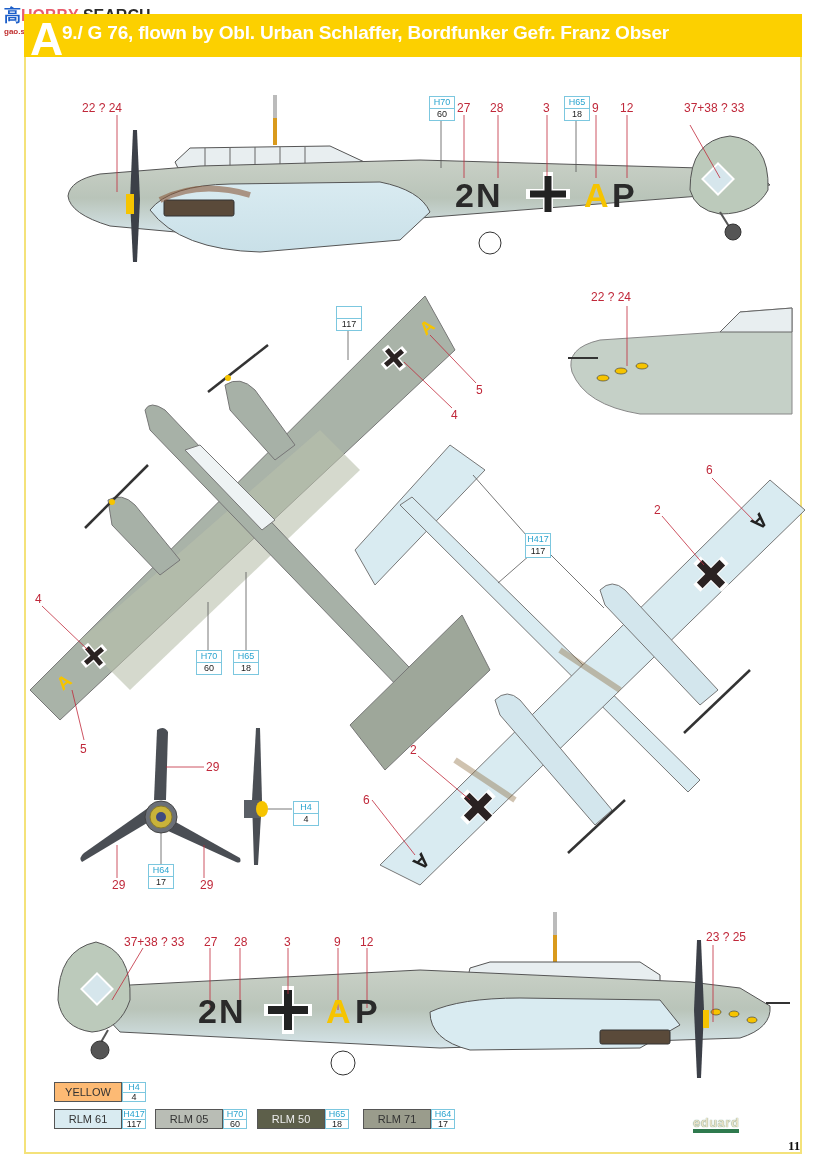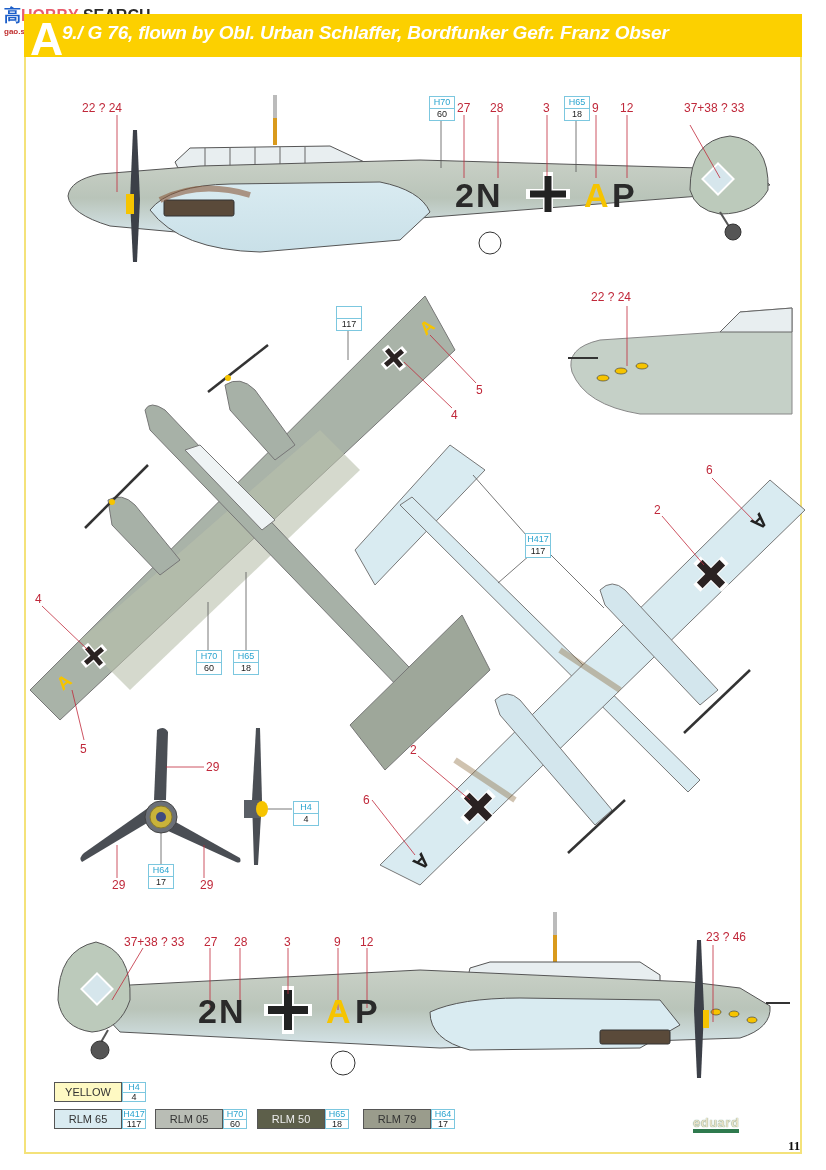--- a/index.html
+++ b/index.html
@@ -1,21 +1,21 @@
 <!DOCTYPE html>
 <html><head>
 <meta charset="utf-8">
 <style>
   html, body { margin:0; padding:0; background:#fff; }
   body { width:826px; height:1170px; position:relative; overflow:hidden; font-family:"Liberation Sans", sans-serif; }
   .abs { position:absolute; }
   .frame { position:absolute; left:24px; top:14px; width:778px; height:1140px; border:2px solid #f4e27a; border-top:none; box-sizing:border-box; }
   .titlebar { position:absolute; left:24px; top:14px; width:778px; height:43px; background:#fcd000; }
   .title-letter { position:absolute; left:30px; top:14px; font-size:46px; font-weight:bold; color:#fff; line-height:50px; }
-  .title-text { position:absolute; left:62px; top:22px; font-size:19px; font-weight:bold; color:#fff; white-space:nowrap; letter-spacing:-0.2px;font-style:italic; }
+  .title-text { position:absolute; left:62px; top:22px; font-size:19px; font-weight:bold; color:#fff; white-space:nowrap; letter-spacing:-0.2px; }
   .watermark { position:absolute; left:4px; top:4px; font-size:16px; font-weight:bold; white-space:nowrap; }
   .wm-cn { color:#1b5ec9; font-size:17px; }
   .wm-hobby { color:#e85d6e; }
   .wm-search { color:#2b2b2b; }
   .wm-url { position:absolute; left:4px; top:27px; font-size:8px; color:#c03030; font-weight:bold; }
   .callout { position:absolute; color:#c0283a; font-size:12px; white-space:nowrap;text-align:right; }
   .pbox { position:absolute; width:24px; border:1px solid #7cc7df; background:#fff; font-size:9px; text-align:center; line-height:11px; }
   .pbox .h { color:#2aa4cf; border-bottom:1px solid #7cc7df; height:11px; }
   .pbox .n { color:#222; }
   .legend-swatch { position:absolute; height:20px; border:1px solid #555; box-sizing:border-box; font-size:11px; text-align:center; line-height:18px; }
@@ -347,48 +347,48 @@
   <span>2</span><span>N</span>
 </div>
 <div class="abs" style="left:326px;top:992px;font-size:34px;font-weight:bold;color:#f6c400;">A</div>
 <div class="abs" style="left:355px;top:992px;font-size:34px;font-weight:bold;color:#2a2a2a;">P</div>
 <div class="callout" style="left:124px;top:935px;">37+38 ? 33</div>
 <div class="callout" style="left:204px;top:935px;">27</div>
 <div class="callout" style="left:234px;top:935px;">28</div>
 <div class="callout" style="left:284px;top:935px;">3</div>
 <div class="callout" style="left:334px;top:935px;">9</div>
 <div class="callout" style="left:360px;top:935px;">12</div>
-<div class="callout" style="left:706px;top:930px;">23 ? 46</div>
+<div class="callout" style="left:706px;top:930px;">23 ? 25</div>
 
 <div>
-  <div class="legend-swatch" style="left:54px;top:1082px;width:68px;background:#fef9c3;color:#333;">YELLOW</div>
+  <div class="legend-swatch" style="left:54px;top:1082px;width:68px;background:#fdba74;color:#333;">YELLOW</div>
   <div class="legend-code" style="left:122px;top:1082px;">
     <div class="h">H4</div>
       <div class="n">4</div>
   </div>
 
-  <div class="legend-swatch" style="left:54px;top:1109px;width:68px;background:#d9ebf1;color:#333;">RLM 65</div>
+  <div class="legend-swatch" style="left:54px;top:1109px;width:68px;background:#d9ebf1;color:#333;">RLM 61</div>
   <div class="legend-code" style="left:122px;top:1109px;">
     <div class="h">H417</div>
       <div class="n">117</div>
   </div>
 
   <div class="legend-swatch" style="left:155px;top:1109px;width:68px;background:#b9bdb5;color:#333;">RLM 05</div>
   <div class="legend-code" style="left:223px;top:1109px;">
     <div class="h">H70</div>
       <div class="n">60</div>
   </div>
 
   <div class="legend-swatch" style="left:257px;top:1109px;width:68px;background:#5d5f4a;color:#eee;">RLM 50</div>
   <div class="legend-code" style="left:325px;top:1109px;">
     <div class="h">H65</div>
       <div class="n">18</div>
   </div>
 
-  <div class="legend-swatch" style="left:363px;top:1109px;width:68px;background:#9a9c8c;color:#333;">RLM 79</div>
+  <div class="legend-swatch" style="left:363px;top:1109px;width:68px;background:#9a9c8c;color:#333;">RLM 71</div>
   <div class="legend-code" style="left:431px;top:1109px;">
     <div class="h">H64</div>
       <div class="n">17</div>
   </div>
 </div>
 
 <div class="brand">eduard</div>
 <div class="pageno">11</div>
 
 </body></html>

